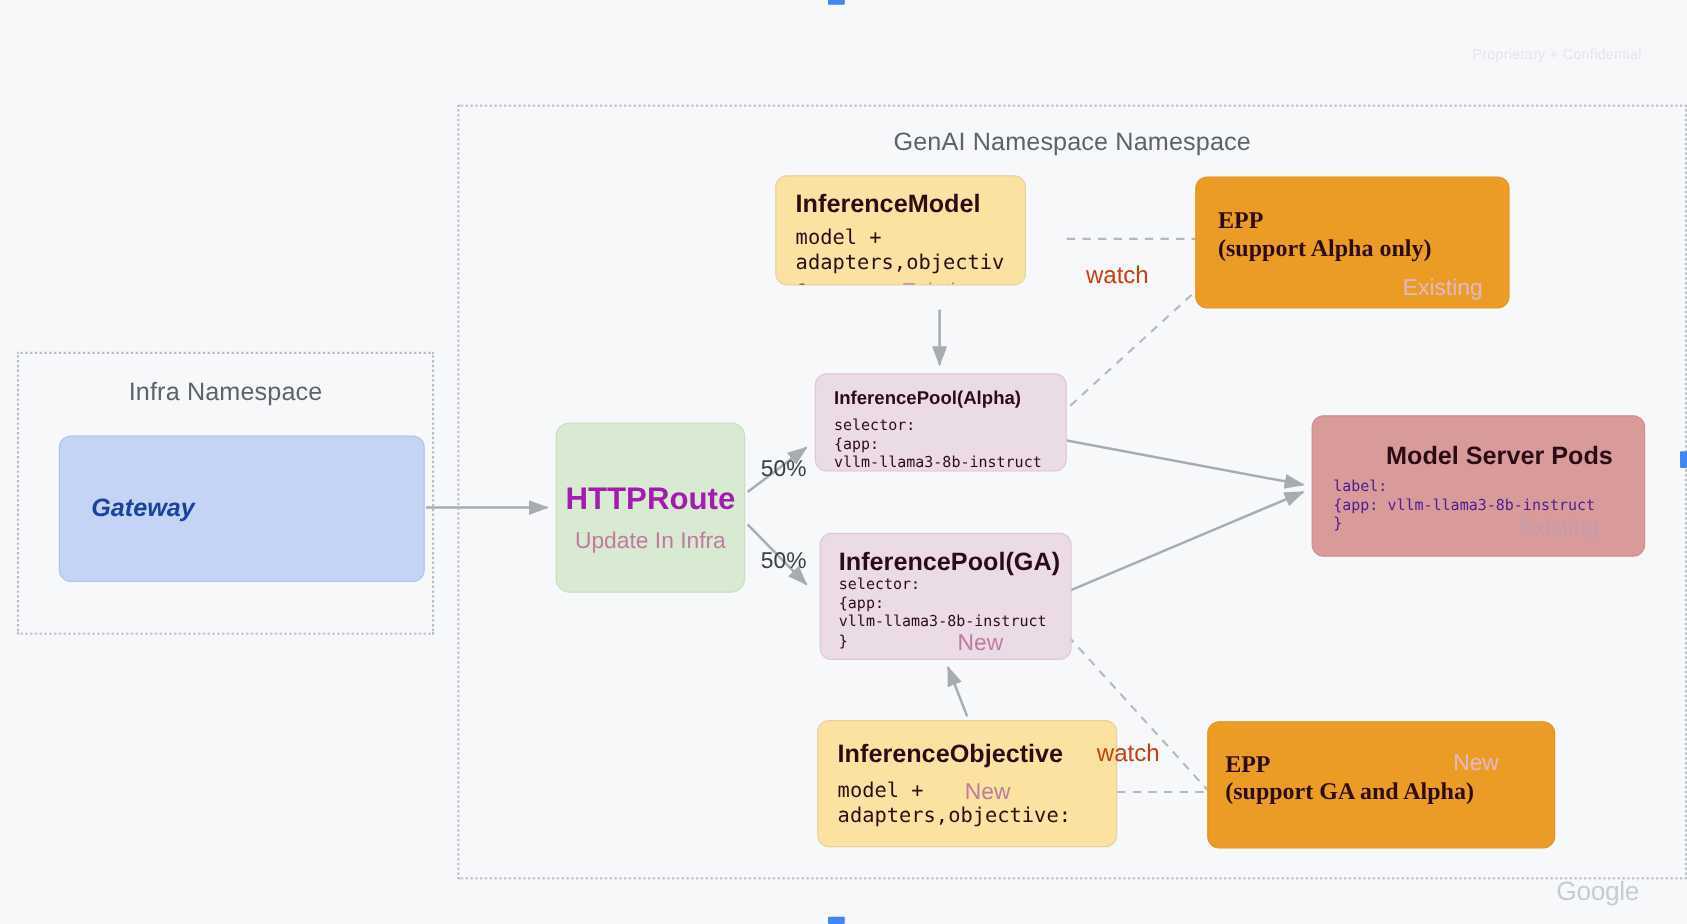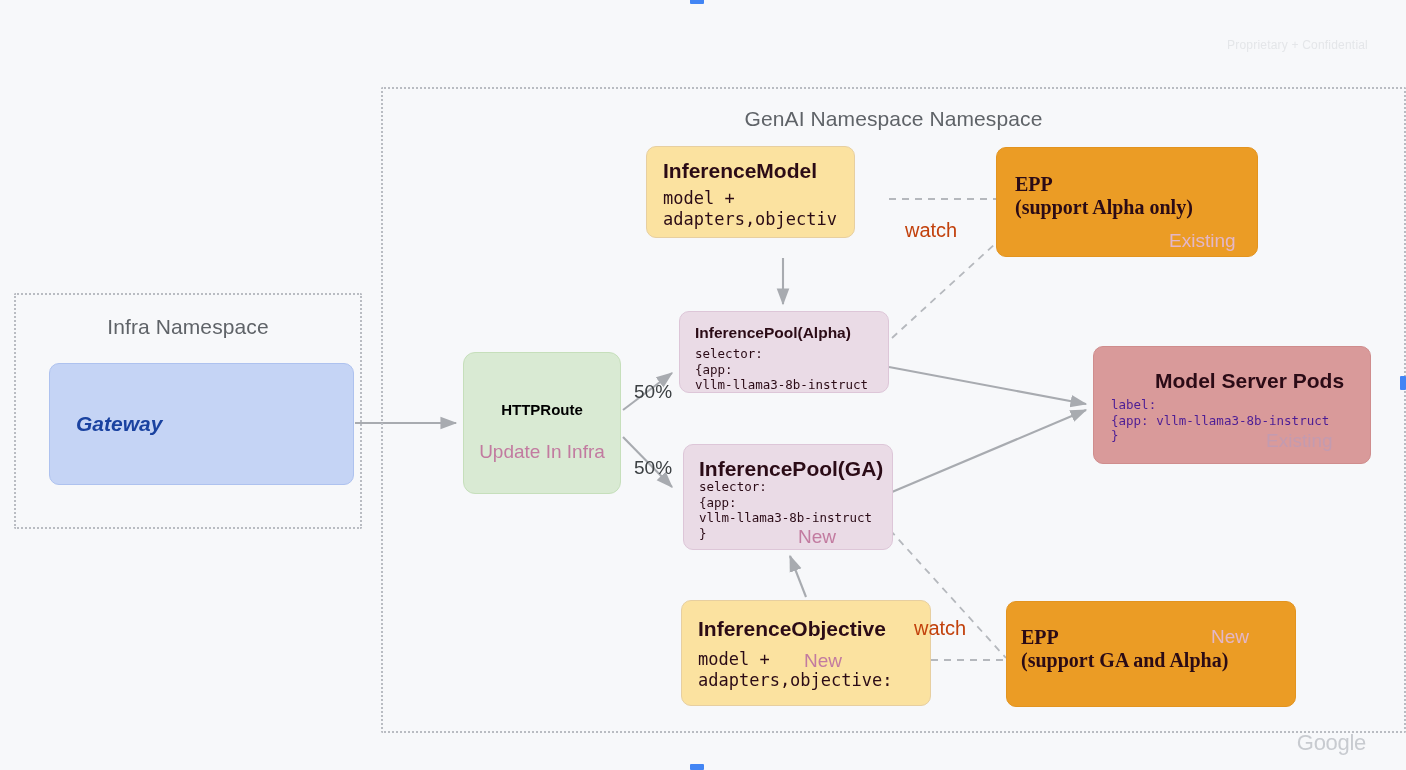--- a/index.html
+++ b/index.html
@@ -72,22 +72,22 @@
     color: #1a42a0;
     font-size: 21px;
   }
   
   #httproute {
     background: #d9ead3;
     border: 1px solid #c6dfbb;
     border-radius: 12px;
   }
   #httproute .title {
-    color: #000000;
-    font-size: 15px;
+    color: #a21caf;
+    font-size: 26px;
     text-align: center;
   }
   
   .yellow {
     background: #fbe2a0;
     border: 1px solid #e7cfa0;
   }
   .yellow .title { color: #2b0b16; }
   .yellow .body  { color: #2b0b16; }
   

